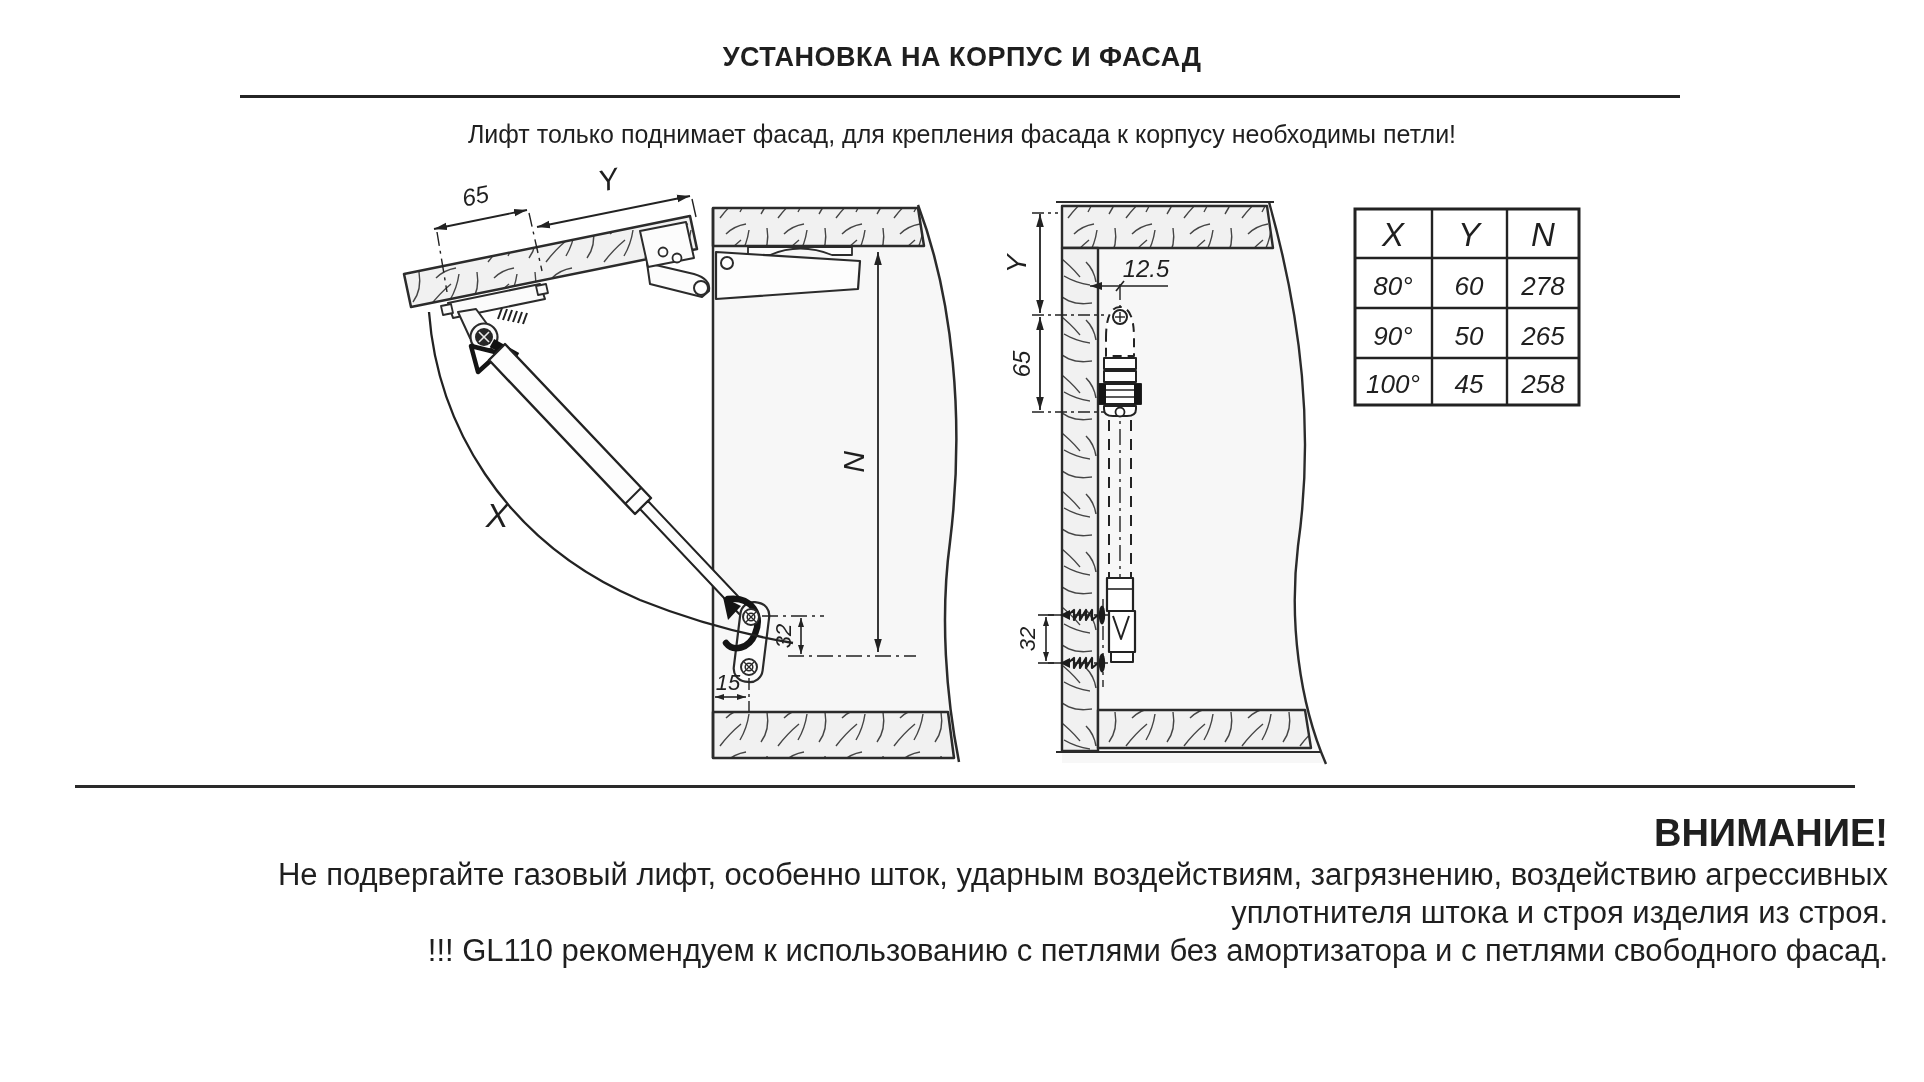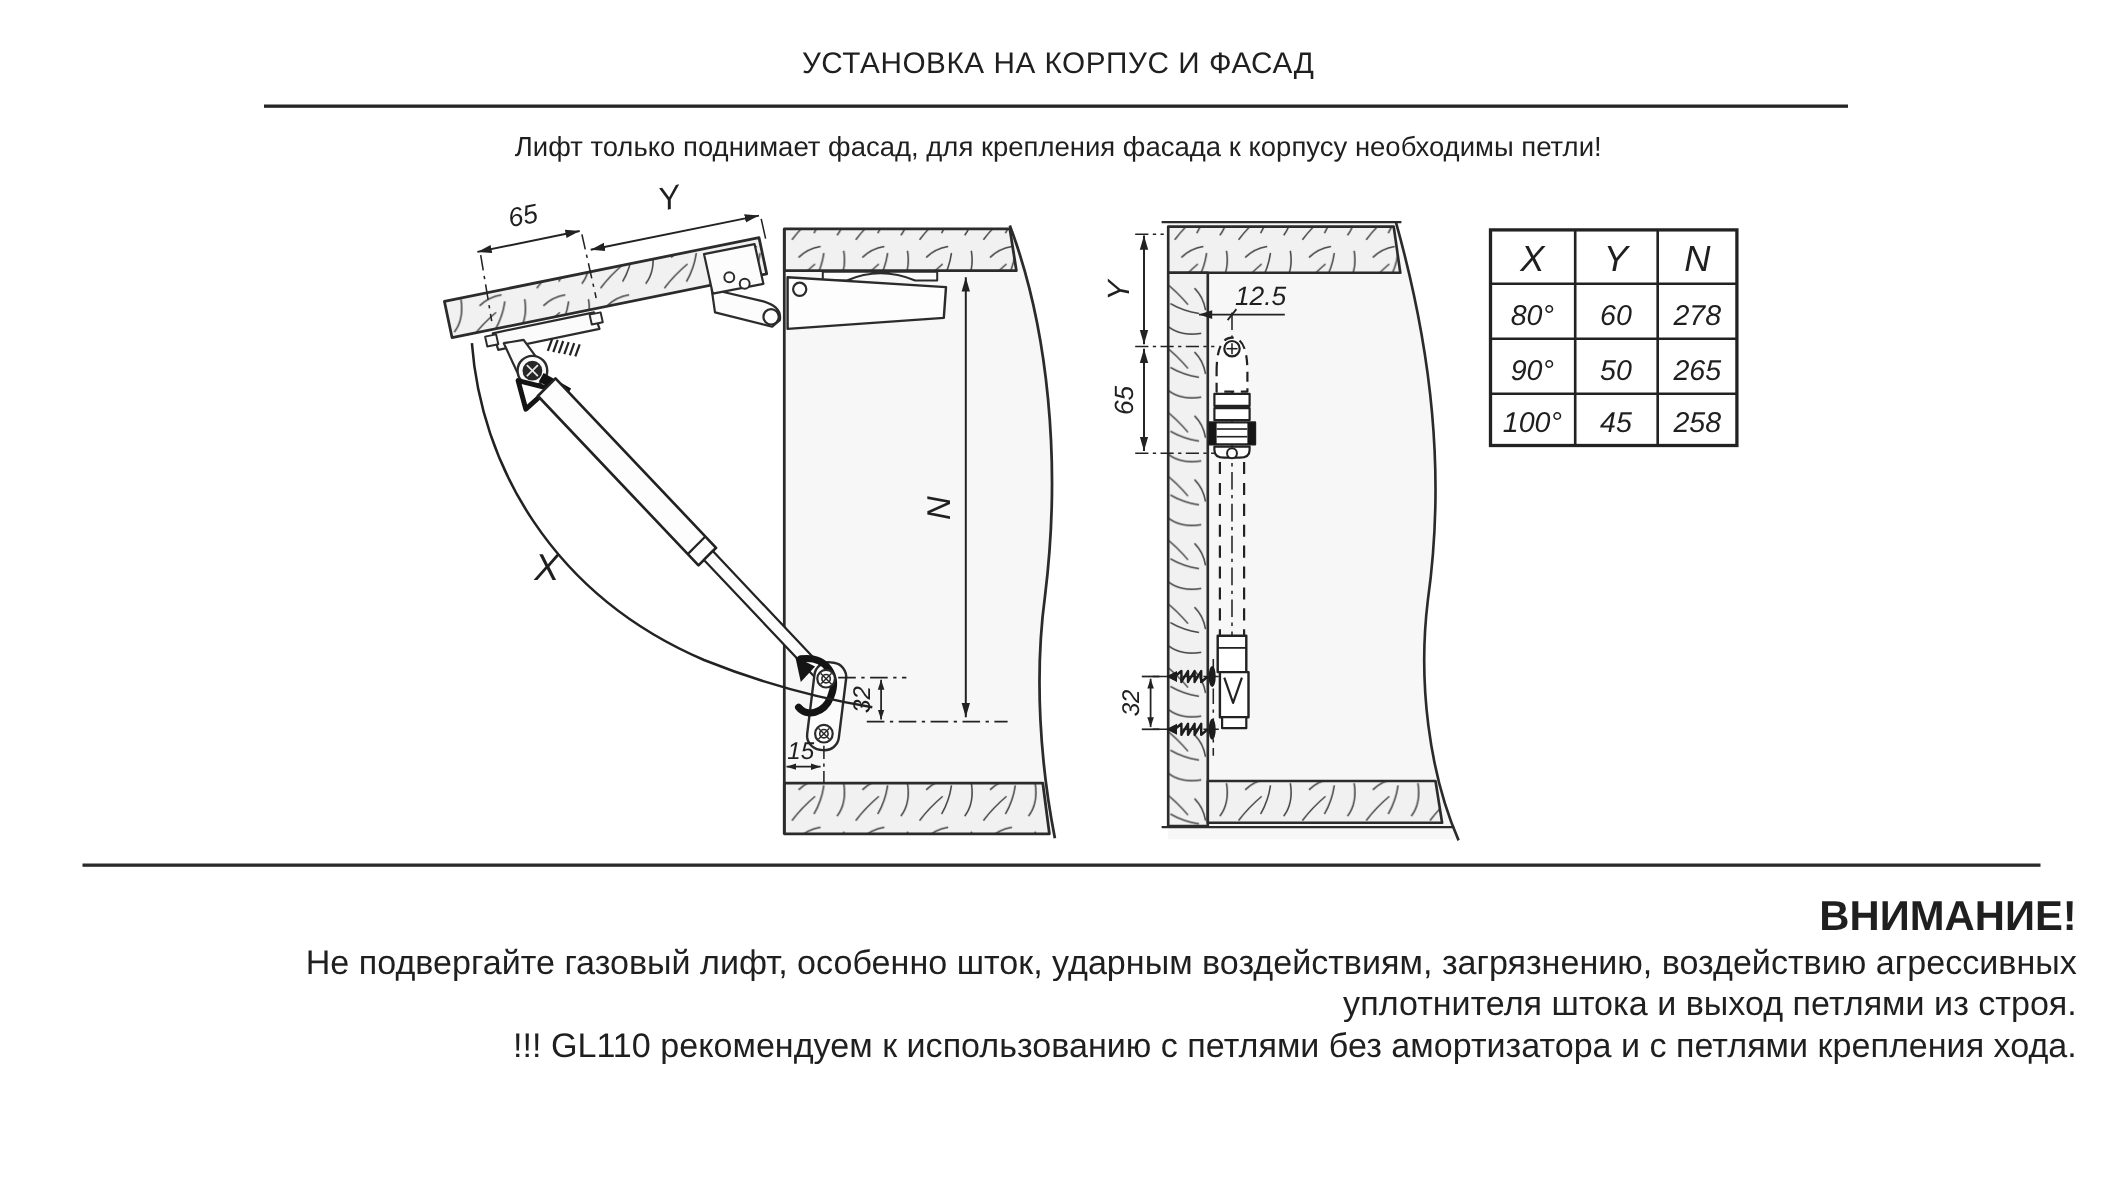--- a/index.html
+++ b/index.html
@@ -1,19 +1,19 @@
 <!DOCTYPE html>
 <html><head>
 <meta charset="utf-8">
 <style>
   html,body{margin:0;padding:0;background:#fff;}
   .page{position:relative;width:1924px;height:1082px;background:#ffffff;overflow:hidden;
         font-family:"Liberation Sans",sans-serif;color:#1f1f1f;}
   .page-title{position:absolute;left:0;top:42px;width:100%;text-align:center;
-              font-size:27px;font-weight:normal;letter-spacing:.5px;}
+              font-size:27px;font-weight:bold;letter-spacing:.5px;}
   .title-rule{position:absolute;left:240px;top:95px;width:1440px;height:3px;background:#242424;}
   .subtitle{position:absolute;left:0;top:120px;width:100%;text-align:center;font-size:25px;}
   .drawing{position:absolute;left:0;top:0;width:1924px;height:1082px;}
   .divider{position:absolute;left:75px;top:785px;width:1780px;height:3px;background:#2a2a2a;}
   .warning{position:absolute;left:88px;top:810px;width:1800px;text-align:right;}
   .warning-title{font-size:38px;font-weight:bold;line-height:46px;}
   .warning-line{font-size:31px;line-height:38px;white-space:nowrap;}
   svg text{fill:#1f1f1f;}
   .dim{font-style:italic;}
 </style>
@@ -232,17 +232,17 @@
       <text class="dim" font-size="26" text-anchor="middle" x="1469" y="393">45</text>
       <text class="dim" font-size="26" text-anchor="middle" x="1543" y="393">258</text>
     </g>
   </svg>
 
   <div class="divider"></div>
 
   <div class="warning">
     <div class="warning-title">ВНИМАНИЕ!</div>
     <div class="warning-line">Не подвергайте газовый лифт, особенно шток, ударным воздействиям, загрязнению, воздействию агрессивных</div>
-    <div class="warning-line">уплотнителя штока и выход петлями из строя.</div>
-    <div class="warning-line">!!! GL110 рекомендуем к использованию с петлями без амортизатора и с петлями крепления хода.</div>
+    <div class="warning-line">уплотнителя штока и строя изделия из строя.</div>
+    <div class="warning-line">!!! GL110 рекомендуем к использованию с петлями без амортизатора и с петлями свободного фасад.</div>
   </div>
 
 </div>
 
 </body></html>

